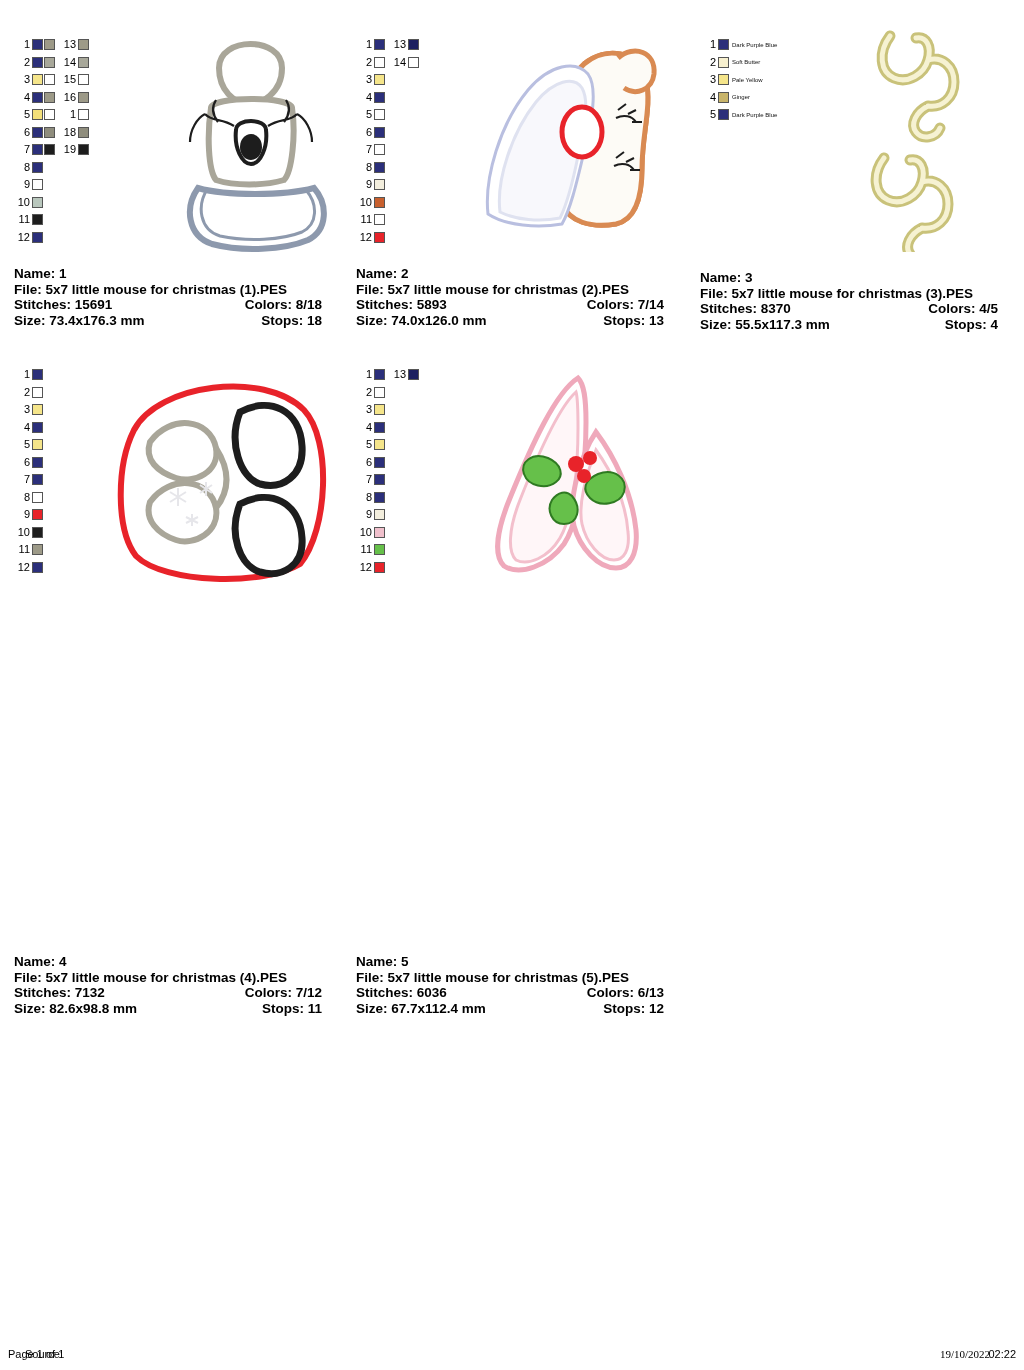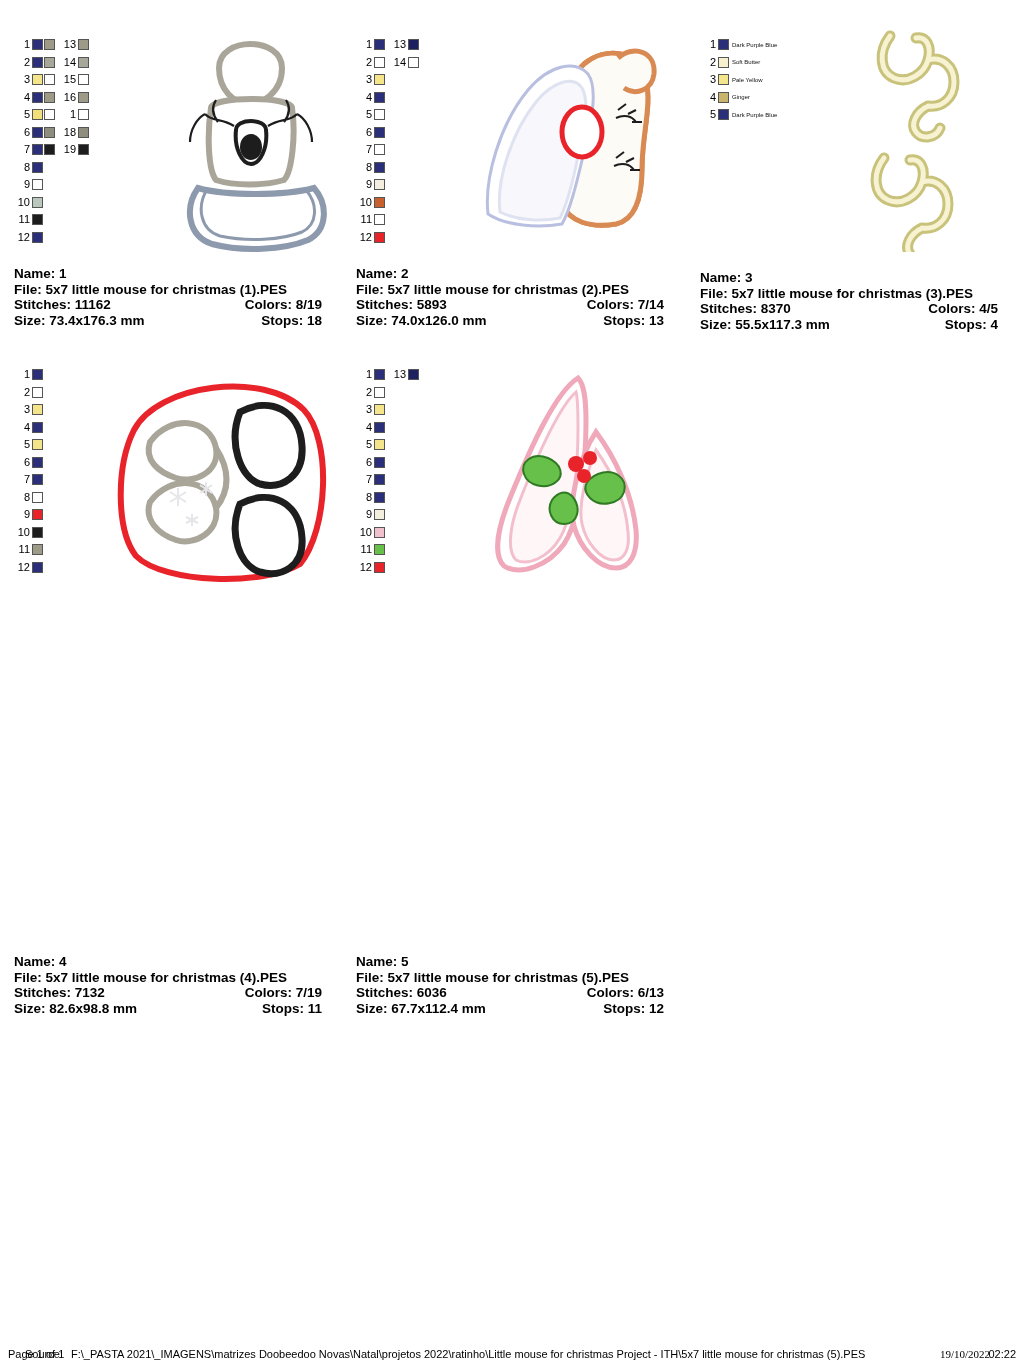--- a/index.html
+++ b/index.html
@@ -256,22 +256,22 @@
     </div>
 
     <div class="info w1" style="left:0; top:252px;">
       <span class="row">
         <span class="left"><span>Name:</span> <span>1</span></span>
       </span>
       <span class="row">
         <span class="left"><span>File:</span> <span>5x7 little mouse for christmas (1).PES</span></span>
       </span>
       <span class="row">
-        <span class="left"><span>Stitches:</span> <span>11162</span></span>
-        <span class="right"><span>Colors:</span> <span>8/19</span></span>
+        <span class="left"><span>Stitches:</span> <span>15691</span></span>
+        <span class="right"><span>Colors:</span> <span>8/18</span></span>
       </span>
       <span class="row">
         <span class="left"><span>Size:</span> <span>73.4x176.3 mm</span></span>
         <span class="right"><span>Stops:</span> <span>18</span></span>
       </span>
     </div>
   </div>
 
   <div class="design" style="left:356px; top:14px; width:340px; height:310px;">
     <div class="legend">
@@ -509,21 +509,21 @@
 
     <div class="info w4" style="left:0; top:596px; width:308px;">
       <span class="row">
         <span class="left"><span>Name:</span> <span>4</span></span>
       </span>
       <span class="row">
         <span class="left"><span>File:</span> <span>5x7 little mouse for christmas (4).PES</span></span>
       </span>
       <span class="row">
         <span class="left"><span>Stitches:</span> <span>7132</span></span>
-        <span class="right"><span>Colors:</span> <span>7/19</span></span>
+        <span class="right"><span>Colors:</span> <span>7/12</span></span>
       </span>
       <span class="row">
         <span class="left"><span>Size:</span> <span>82.6x98.8 mm</span></span>
         <span class="right"><span>Stops:</span> <span>11</span></span>
       </span>
     </div>
   </div>
 
   <div class="design" style="left:356px; top:358px; width:330px; height:310px;">
     <div class="legend" style="top:8px;">
@@ -618,18 +618,17 @@
       <span class="row">
         <span class="left"><span>Size:</span> <span>67.7x112.4 mm</span></span>
         <span class="right"><span>Stops:</span> <span>12</span></span>
       </span>
     </div>
   </div>
 
   <div class="footer">
     <span class="f-left">Page 1 of 1</span>
     <span class="f-left2">Source:</span>
-    <span class="f-center">F:\_PASTA 2021\_IMAGENS\matrizes Doobeedoo Novas\Natal\projetos 2022\ratinho\Little mouse for christmas Project - ITH\5x7 little mouse for christmas (5).PES</span>
     <span class="f-right">19/10/2022</span>
     <span class="f-right2">02:22</span>
   </div>
 
 </div>
 
 </body></html>

